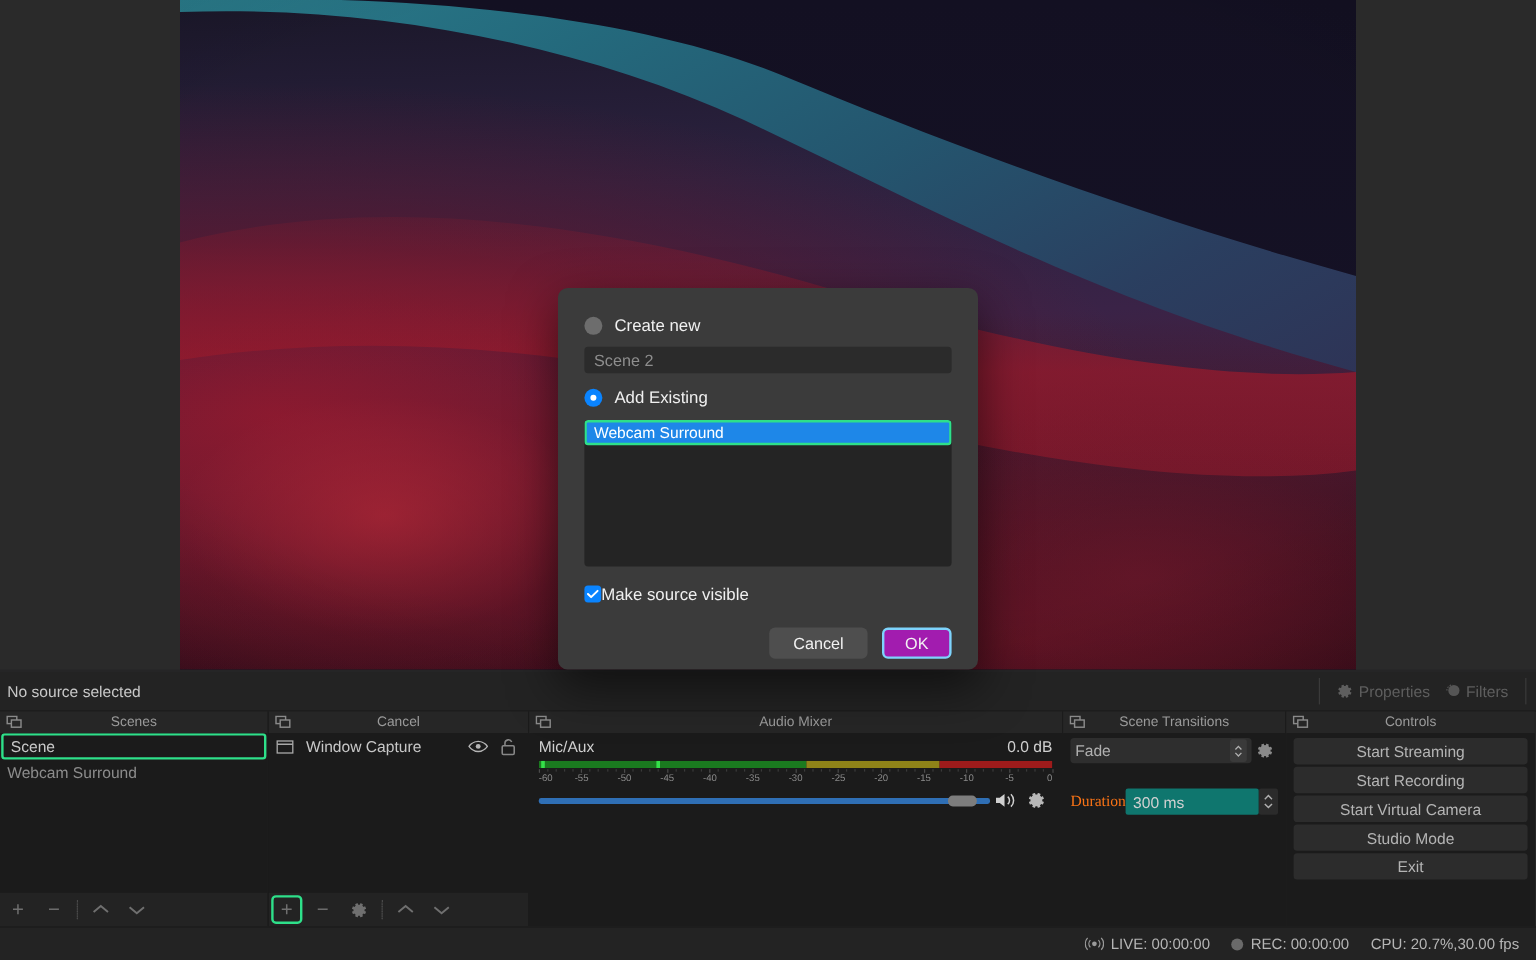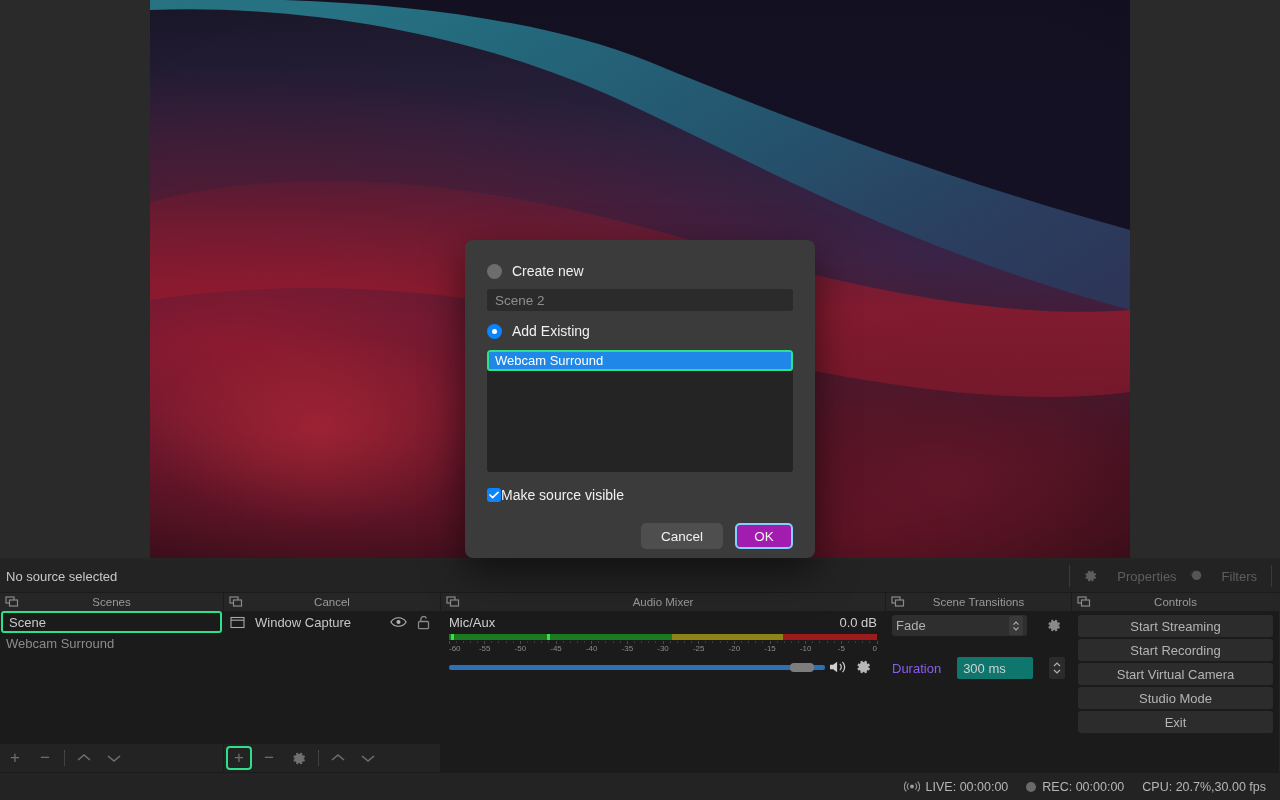--- a/index.html
+++ b/index.html
@@ -63,21 +63,21 @@
 
   
   #source-strip {
     position: absolute; left: 0; top: 560px; width: 1280px; height: 33px;
     background: #232323; display: flex; align-items: center;
     border-bottom: 1px solid #1b1b1b;
   }
   #no-source-label { color: #c8c8c8; font-size: 13px; margin-left: 6px; }
   .strip-sep { width: 1px; height: 22px; background: #3a3a3a; margin: 0 8px; }
   .strip-btn {
-    display: flex; align-items: center; gap: 19px;
+    display: flex; align-items: center; gap: 4px;
     color: #5e5e5e; font-size: 13px; padding: 3px 6px;
   }
   .strip-spacer { flex: 1; }
 
   
   #docks { position: absolute; left: 0; top: 593px; width: 1280px; height: 179px; display: flex; }
   .dock { position: relative; height: 179px; background: #232323; }
   .dock + .dock { border-left: 1px solid #1b1b1b; }
   .dock-title {
     height: 18px; background: #262626; display: flex; align-items: center;
@@ -139,30 +139,30 @@
     position: absolute; top: 3px; color: #8a8a8a; font-size: 8px;
     transform: translateX(-50%); white-space: nowrap;
   }
   .mx-slider-row { display: flex; align-items: center; margin-top: 4px; }
   .mx-slider { position: relative; flex: 1; height: 16px; }
   .mx-slider-track { position: absolute; top: 6px; left: 0; right: 0; height: 5px; background: #2f6fb5; border-radius: 2px; }
   .mx-knob { position: absolute; top: 4px; right: 12px; width: 24px; height: 9px; background: #7d7d7d; border-radius: 4px; }
   .mx-mute, .mx-gear { width: 26px; display: flex; align-items: center; justify-content: center; }
 
   
-  .tr-row { display: flex; align-items: center; padding: 4px 6px 17px 6px; gap: 16px; }
+  .tr-row { display: flex; align-items: center; padding: 4px 6px 17px 6px; gap: 0; }
   .tr-select {
     flex: 1; height: 21px; background: #2e2e2e; border-radius: 3px;
     display: flex; align-items: center; padding: 0 4px; color: #b0b0b0; font-size: 13px;
   }
   .tr-select .lbl { flex: 1; }
   .tr-spin-box { width: 14px; height: 19px; background: #3a3a3a; border-radius: 2px;
                  display: flex; flex-direction: column; align-items: center; justify-content: center; }
   .tr-gear { width: 22px; display: flex; align-items: center; justify-content: center; }
-  .tr-dur-label { color: #8b5cf6; font-size: 13px; }
+  .tr-dur-label { color: #f97316; font-size: 13px; font-family: Liberation Serif, serif; }
   .tr-dur-field {
     flex: 1; height: 22px; background: #0f766e; border-radius: 2px; display: flex;
     align-items: center; padding: 0 6px; color: #d0d0d0; font-size: 13px;
   }
   .tr-stepper { width: 16px; height: 22px; display: flex; flex-direction: column;
                 align-items: center; justify-content: center; background: #2b2b2b; border-radius: 2px; }
 
   
   .ctl-list { padding: 4px 6px; display: flex; flex-direction: column; gap: 2px; }
   .ctl-btn {

